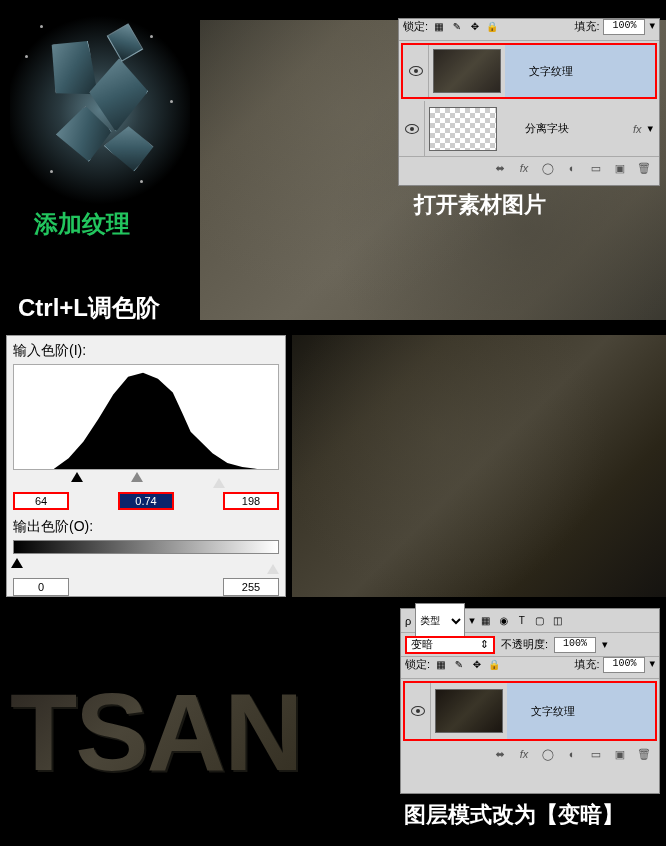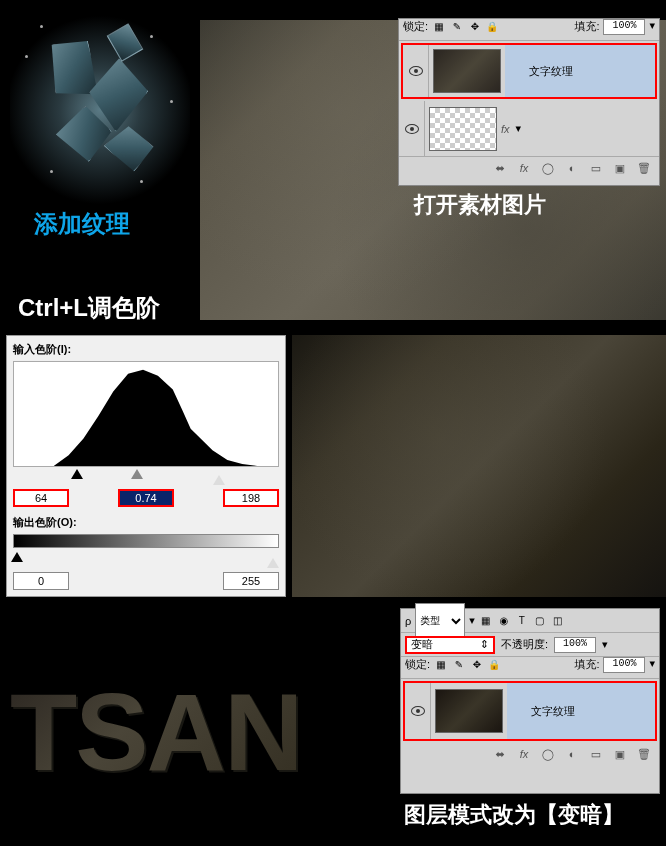--- a/index.html
+++ b/index.html
@@ -9,21 +9,21 @@
 .section1 { position: absolute; top: 0; left: 0; width: 666px; height: 330px; }
 .shard-art { position: absolute; top: 10px; left: 10px; width: 180px; height: 200px; background: radial-gradient(circle at 50% 50%, #5a7a85 0%, #2a3a40 30%, #000 70%); overflow: hidden; }
 .shard { position: absolute; background: linear-gradient(135deg, #6a8a95, #3a5a65, #1a2a30); border: 1px solid rgba(200,220,230,0.4); }
 .s1 { top: 30px; left: 40px; width: 45px; height: 60px; transform: rotate(-15deg); clip-path: polygon(20% 0%, 100% 10%, 90% 100%, 0% 80%); }
 .s2 { top: 50px; left: 80px; width: 55px; height: 70px; transform: rotate(20deg); clip-path: polygon(30% 0%, 100% 30%, 70% 100%, 0% 60%); }
 .s3 { top: 100px; left: 50px; width: 50px; height: 50px; transform: rotate(-30deg); clip-path: polygon(0% 20%, 80% 0%, 100% 70%, 30% 100%); }
 .s4 { top: 120px; left: 100px; width: 40px; height: 35px; transform: rotate(45deg); clip-path: polygon(10% 10%, 90% 0%, 100% 90%, 0% 100%); }
 .s5 { top: 20px; left: 100px; width: 30px; height: 25px; transform: rotate(60deg); }
 .particle { position: absolute; width: 3px; height: 3px; background: #aaa; border-radius: 50%; }
 
-.caption1 { position: absolute; top: 208px; left: 34px; color: #0ea5e9; font-size: 24px; font-weight: bold; }
+.caption1 { position: absolute; top: 208px; left: 34px; color: #22c55e; font-size: 24px; font-weight: bold; }
 .caption2 { position: absolute; top: 292px; left: 18px; color: #fff; font-size: 24px; font-weight: bold; }
 
 .texture1 { position: absolute; top: 20px; left: 200px; width: 466px; height: 300px; background: linear-gradient(135deg, #3a3830 0%, #5a5548 20%, #6a6558 50%, #5a5548 80%, #3a3830 100%); }
 .texture1::after { content:""; position:absolute; inset:0; background: radial-gradient(circle at 30% 30%, rgba(120,115,100,0.3), transparent 50%), radial-gradient(circle at 70% 70%, rgba(60,58,50,0.4), transparent 50%); }
 
 
 .layers-panel1 { position: absolute; top: 18px; left: 398px; width: 262px; height: 168px; background: #d4d4d4; border: 1px solid #888; font-size: 11px; }
 .panel-row { display: flex; height: 22px; border-bottom: 1px solid #aaa; padding: 0 4px; gap: 4px; background: #d4d4d4; }
 .panel-label { font-size: 11px; }
 .panel-icon { width: 14px; height: 14px; display: inline-flex; align-items: center; justify-content: center; font-size: 10px; }
@@ -39,21 +39,21 @@
 .layer-name-cell { flex: 1; height: 100%; display: flex; align-items: center; padding-left: 24px; font-size: 11px; }
 .selected { background: #b8cce4; }
 .red-border { border: 2px solid #f00 !important; }
 .layer-footer { height: 22px; display: flex; align-items: center; justify-content: flex-end; gap: 10px; padding: 0 8px; background: #d4d4d4; font-size: 11px; color: #555; }
 .footer-icon { width: 14px; height: 14px; display: flex; align-items: center; justify-content: center; }
 .caption3 { position: absolute; top: 190px; left: 414px; color: #fff; font-size: 22px; font-weight: bold; }
 
 
 .section2 { position: absolute; top: 335px; left: 0; width: 666px; height: 268px; }
 .levels-dialog { position: absolute; top: 0; left: 6px; width: 280px; height: 262px; background: #f0f0f0; border: 1px solid #999; padding: 6px; font-size: 11px; }
-.levels-label { font-size: 11px; margin-bottom: 4px; font-weight: bold; }
+.levels-label { font-size: 14px; margin-bottom: 4px; }
 .histogram-box { width: 266px; height: 106px; border: 1px solid #aaa; background: #fff; position: relative; overflow: hidden; }
 .histogram { position: absolute; bottom: 0; left: 0; width: 100%; height: 100%; }
 .slider-track { position: relative; height: 14px; margin: 2px 0 6px 0; }
 .slider-tri { position: absolute; top: 0; width: 0; height: 0; border-left: 6px solid transparent; border-right: 6px solid transparent; }
 .tri-black { border-bottom: 10px solid #000; }
 .tri-gray { border-bottom: 10px solid #888; }
 .tri-white { border-bottom: 10px solid #ccc; border: 6px solid transparent; border-bottom: 10px solid #ddd; }
 .input-row { display: flex; justify-content: space-between; margin-bottom: 8px; }
 .num-input { width: 56px; height: 18px; border: 2px solid #f00; background: #fff; text-align: center; font-size: 11px; }
 .num-input.gamma { background: #0a246a; color: #fff; border: 2px solid #f00; }
@@ -121,20 +121,21 @@
           </div>
         <div class="layer-name-cell selected">文字纹理</div>
       </div>
       <div class="layer-row">
         <div class="eye-col">
             <span class="eye-icon"></span>
           </div>
         <div class="thumb-col">
             <div class="layer-thumb checker"></div>
           </div>
+        <div class="layer-name-cell">分离字块</div>
         <span class="fx-text" style="padding-right:6px">fx</span>
         <span style="padding-right:6px">▾</span>
       </div>
     </div>
     <div class="layer-footer">
       <span class="footer-icon">⬌</span>
       <span class="footer-icon fx-text">fx</span>
       <span class="footer-icon">◯</span>
       <span class="footer-icon">◐</span>
       <span class="footer-icon">▭</span>

